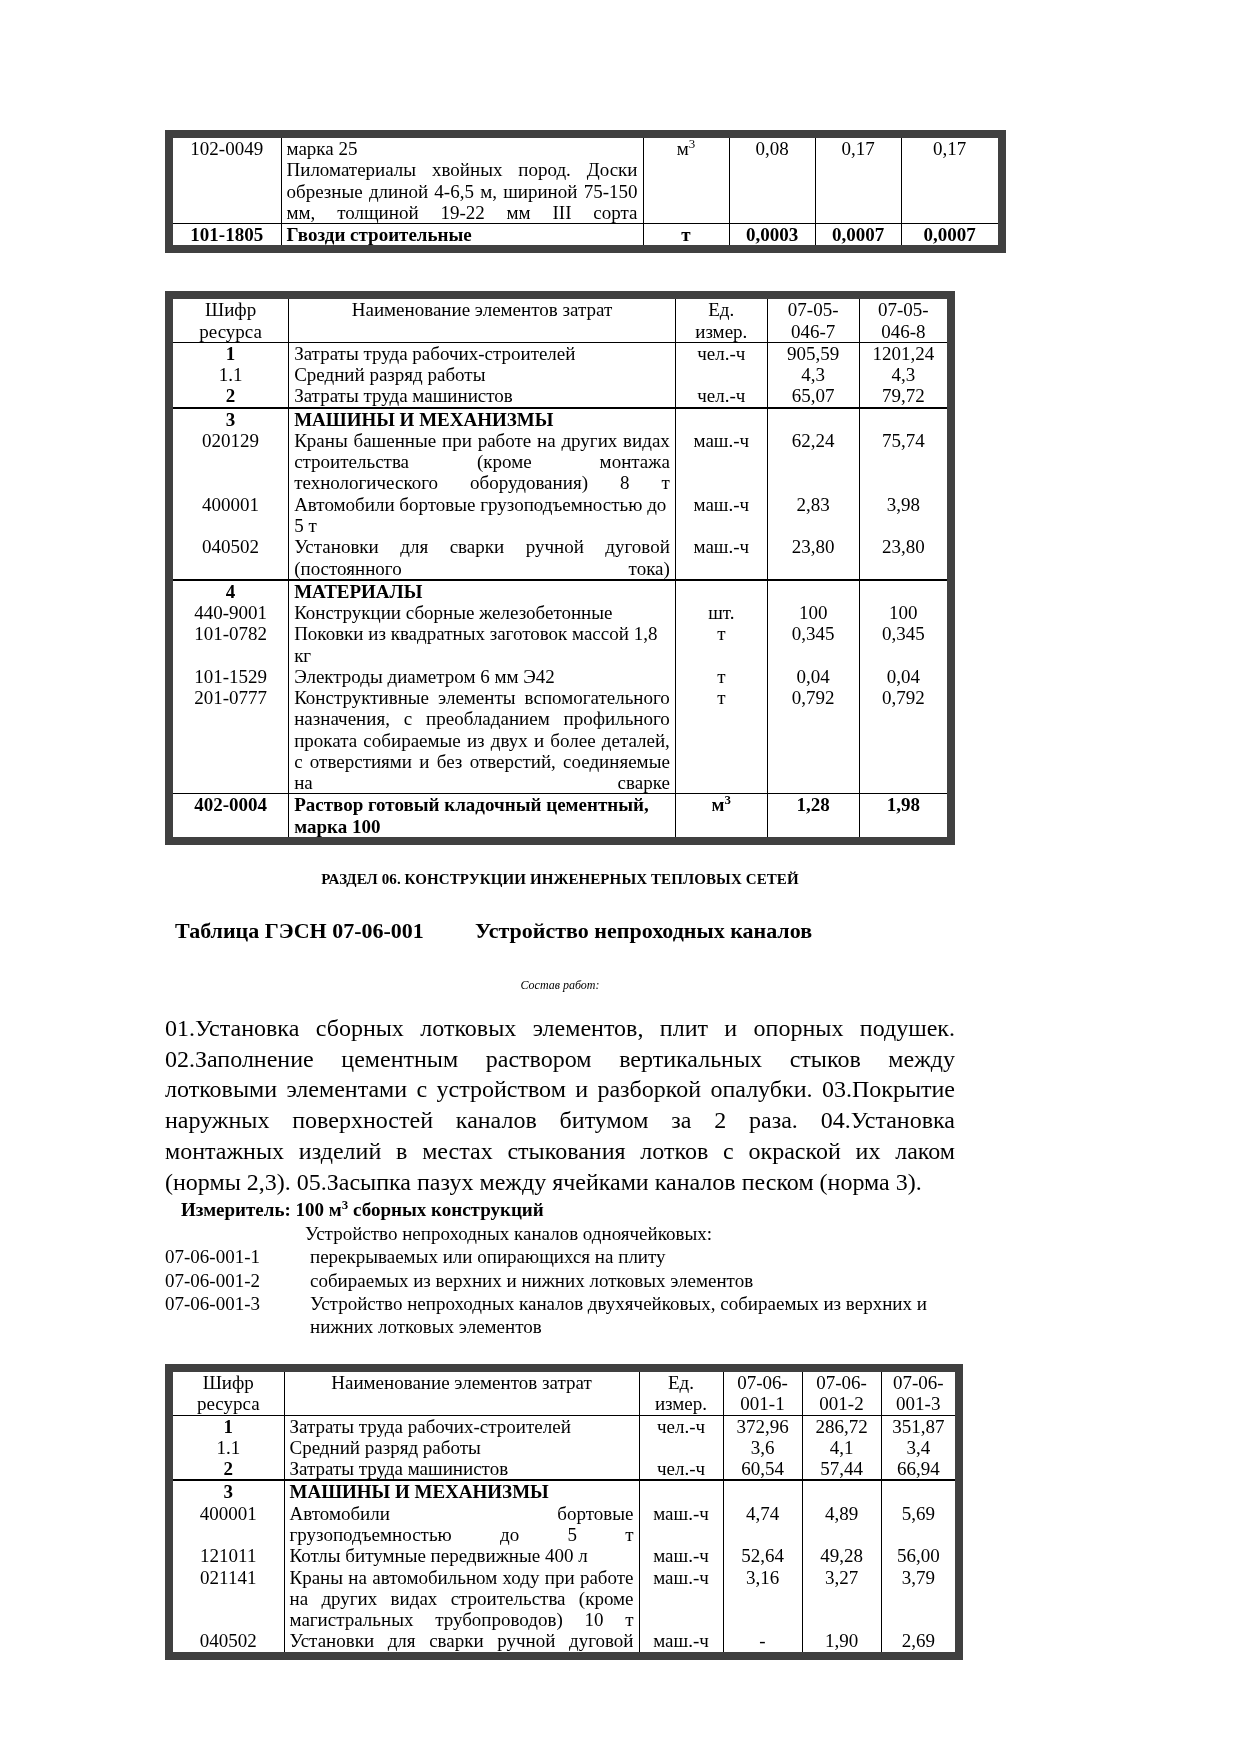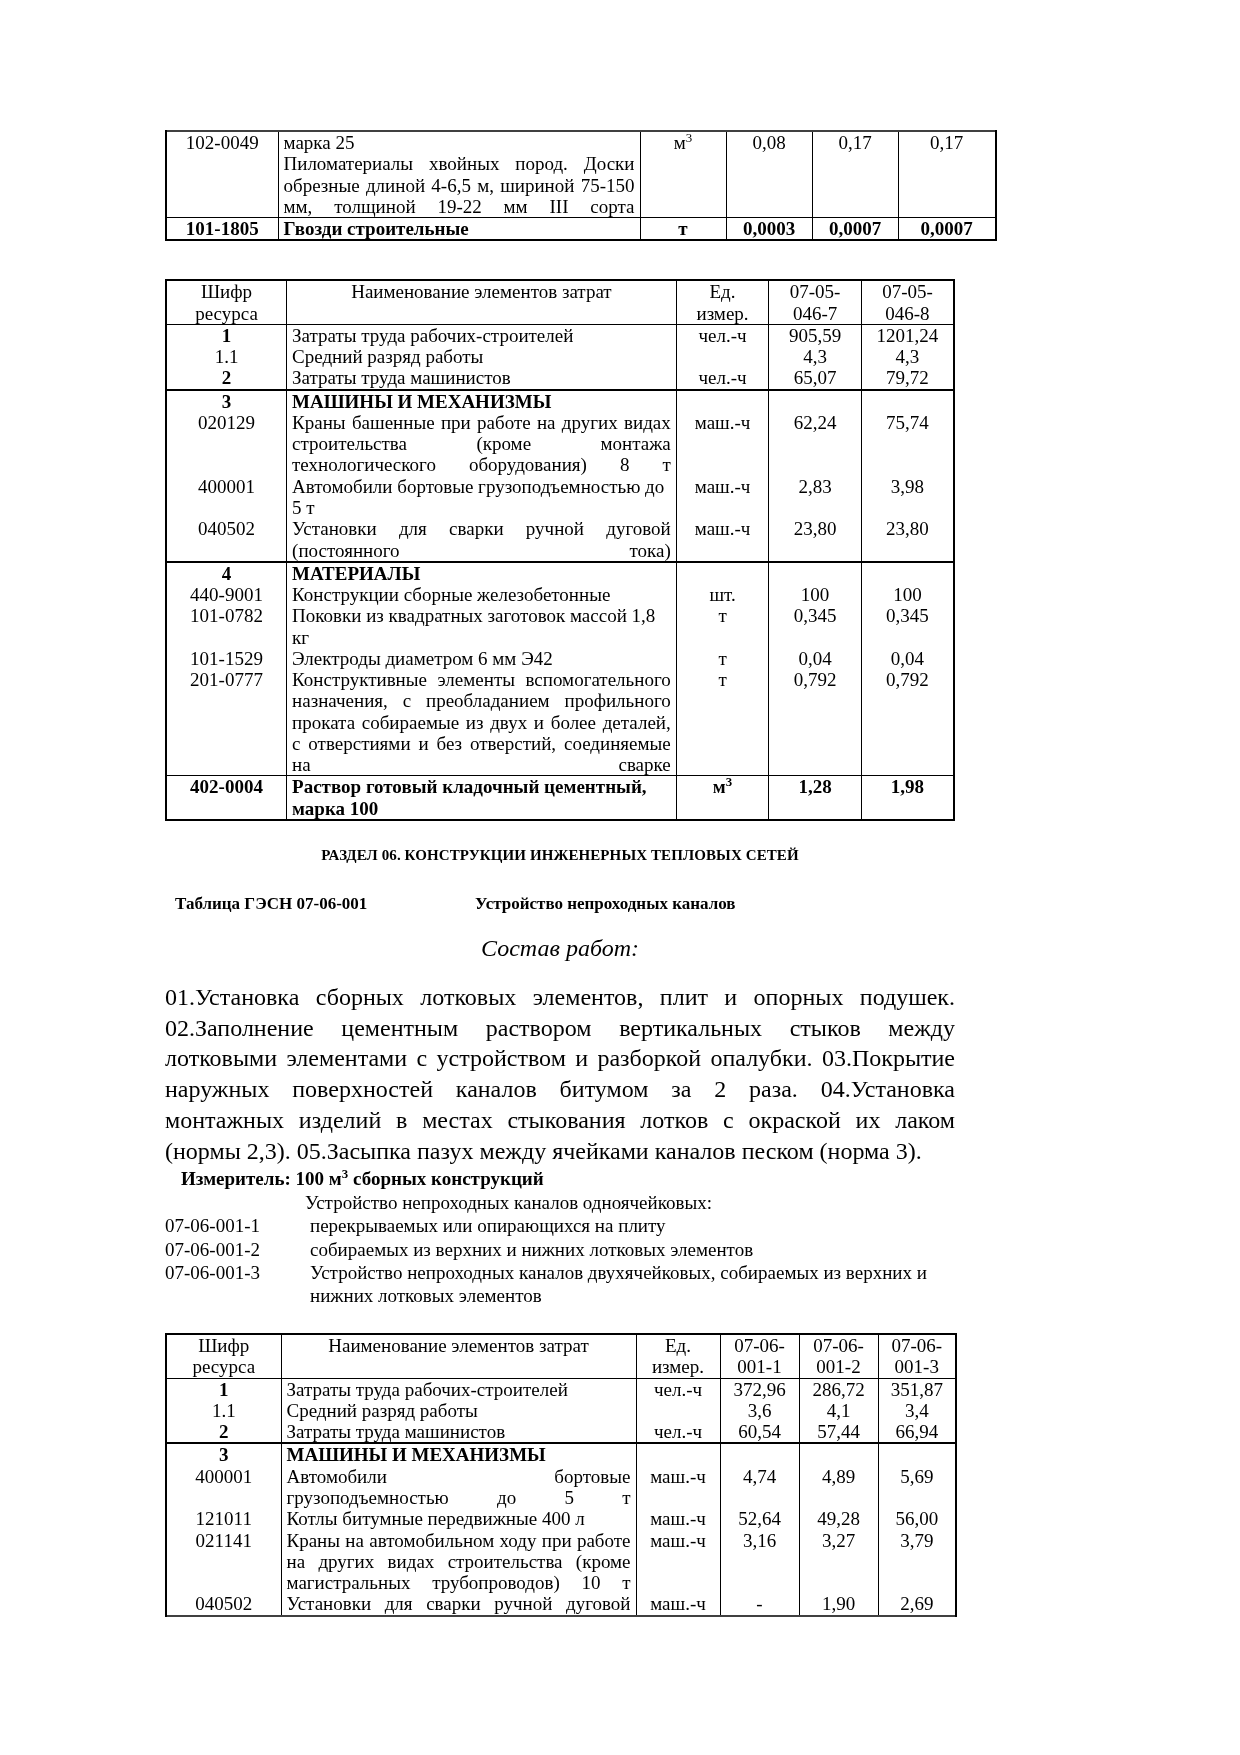--- a/index.html
+++ b/index.html
@@ -32,21 +32,21 @@
     table-layout: fixed;
     font-size: 19px;
     line-height: 1.12;
   }
   table.gesn td {
     border: 1px solid #000;
     padding: 0 5px;
     vertical-align: top;
   }
   table.gesn.outer-thick {
-    border: 2px solid #404040;
+    border: 8px solid #404040;
   }
   .c-code   { width: 112px; text-align: center; }
   .c-name   { width: 362px; text-align: left; }
   .c-unit   { width: 86px;  text-align: center; }
   .c-val    { width: 86px;  text-align: center; }
 
   .justify { text-align: justify; text-align-last: justify; }
   .bold { font-weight: bold; }
   .center { text-align: center; }
 
@@ -65,29 +65,29 @@
     text-align: center;
     font-weight: bold;
     font-size: 15px;
     margin: 26px 0 0 0;
     letter-spacing: 0.1px;
   }
   .table-title-row {
     display: flex;
     margin-top: 30px;
     font-weight: bold;
-    font-size: 17px;
+    font-size: 22px;
   }
   .table-title-code { width: 300px; padding-left: 10px; }
   .table-title-text { }
   .works-caption {
     text-align: center;
     font-style: italic;
-    font-size: 24px;
-    margin-top: 21px;
+    font-size: 12px;
+    margin-top: 34px;
   }
   .works-body {
     font-size: 24px;
     line-height: 1.28;
     text-align: justify;
     margin-top: 20px;
   }
   .measure {
     font-weight: bold;
     font-size: 19px;

